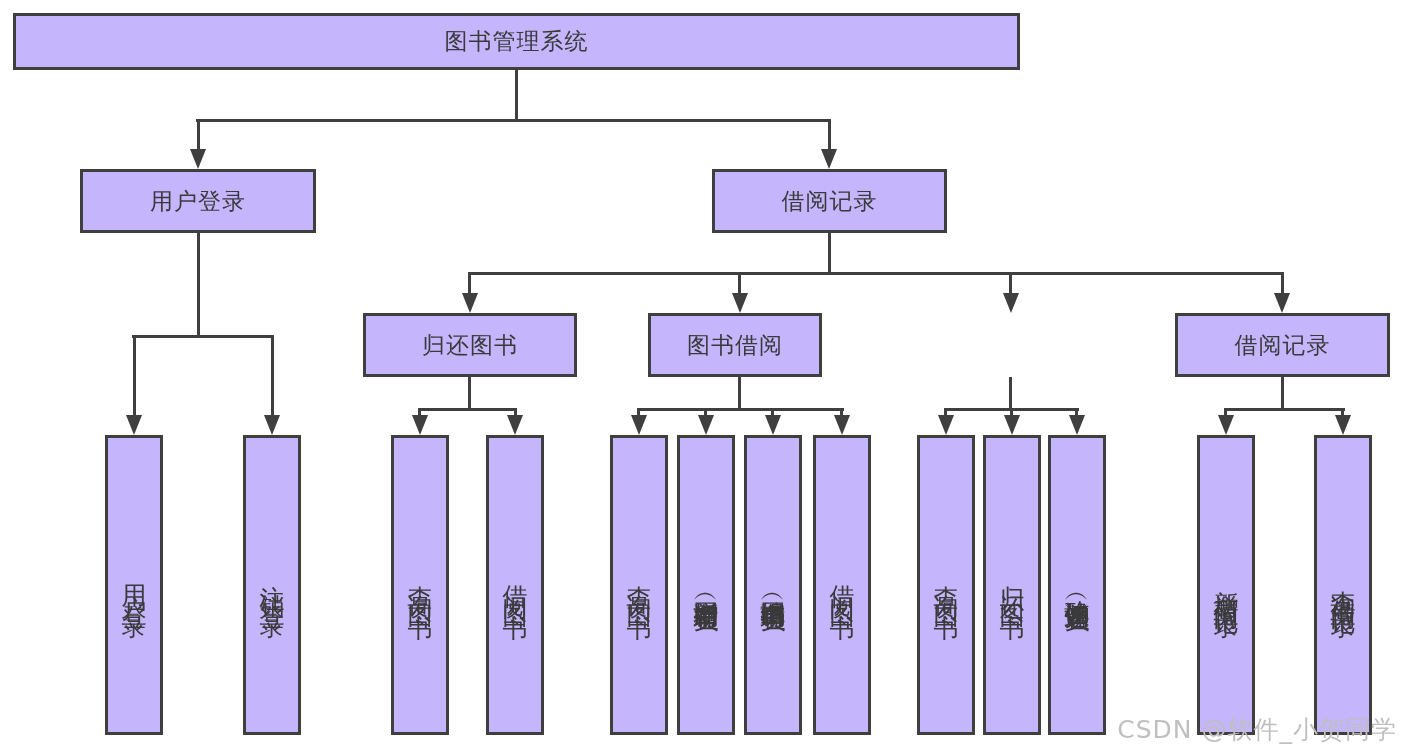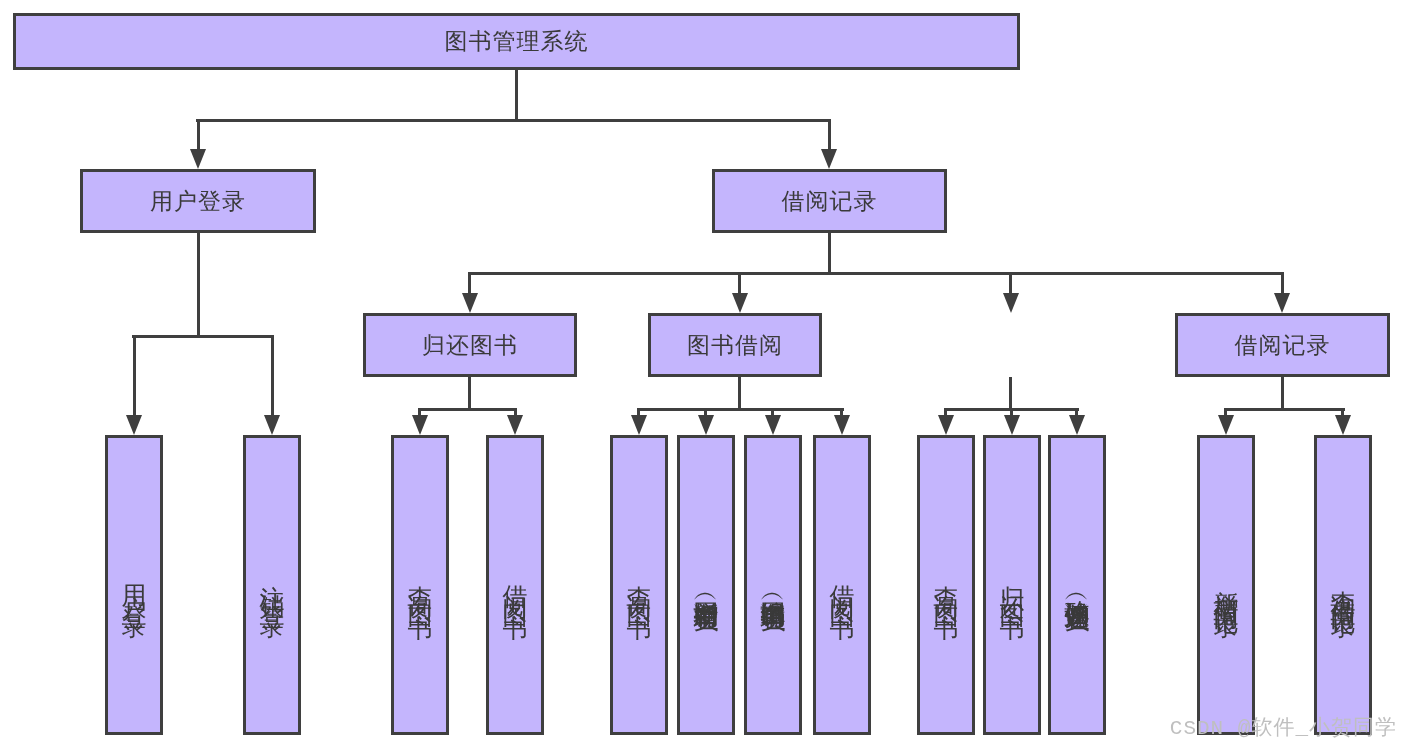--- a/index.html
+++ b/index.html
@@ -50,26 +50,25 @@
   .arrow{
     position:absolute;width:0;height:0;
     border-left:8px solid transparent;
     border-right:8px solid transparent;
     border-top:20px solid var(--line);
   }
   
   .watermark{
     position:absolute;
     top:713px;right:8px;
-    font-size:21px;
+    font-size:25px;
     letter-spacing:1px;
     color:var(--wm);
     z-index:5;
     white-space:nowrap;
-    font-family:Liberation Mono, monospace;
   }
 </style>
 </head>
 <body>
 
 <div class="stage">
 
   <div class="box" style="left:13px;top:13px;width:1007px;height:57px">
     <span class="lbl">图书管理系统</span>
   </div>

